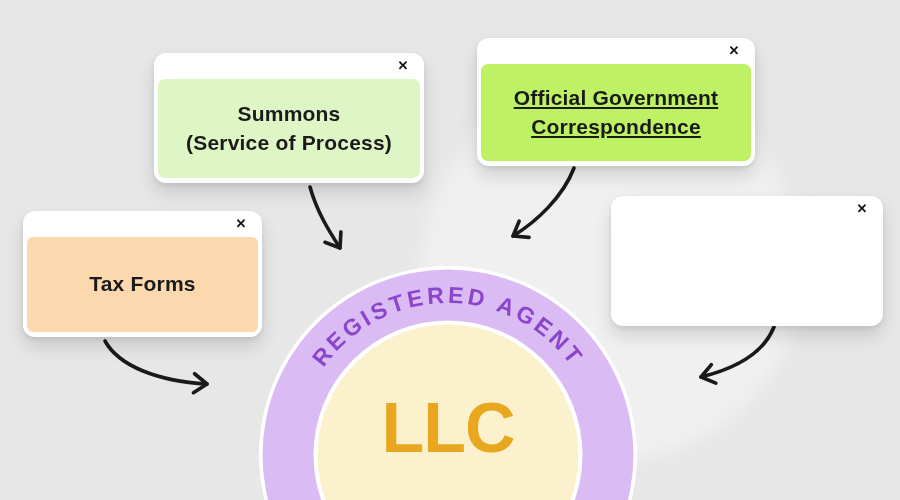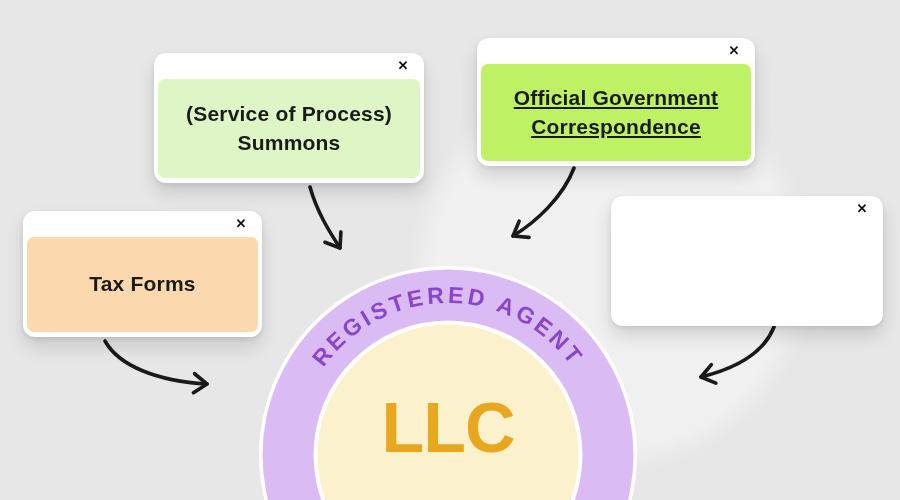--- a/index.html
+++ b/index.html
@@ -105,36 +105,36 @@
       <path d="M310,187 C317,212 329,231 340,248" marker-end="url(#ah)" stroke="#1a1a1a"></path>
       <path d="M574,168 C563,197 536,222 513,236" marker-end="url(#ah)" stroke="#1a1a1a"></path>
       <path d="M105,341 C119,366 157,381 207,384" marker-end="url(#ah)" stroke="#1a1a1a"></path>
       <path d="M774,327 C764,352 738,368 701,377" marker-end="url(#ah)" stroke="#1a1a1a"></path>
     </g>
   </svg>
 
   <div class="card card-summons">
     <span class="close">✕</span>
     <div class="card-body" style="background-color: rgb(222, 245, 198);">
+      <span>Summons</span>
       <span>(Service of Process)</span>
-      <span>Summons</span>
     </div>
   </div>
 
   <div class="card card-gov">
     <span class="close">✕</span>
     <div class="card-body" style="background-color: #bef264; text-decoration: underline;">
       <span>Official Government</span>
       <span>Correspondence</span>
     </div>
   </div>
 
   <div class="card card-tax">
     <span class="close">✕</span>
-    <div class="card-body" style="background-color: rgb(251, 216, 173);">
+    <div class="card-body" style="background-color: rgb(251, 216, 173); border-radius: 6px;">
       <span>Tax Forms</span>
     </div>
   </div>
 
   <div class="card card-legal">
     <span class="close">✕</span>
   </div>
 
 </div>
 

